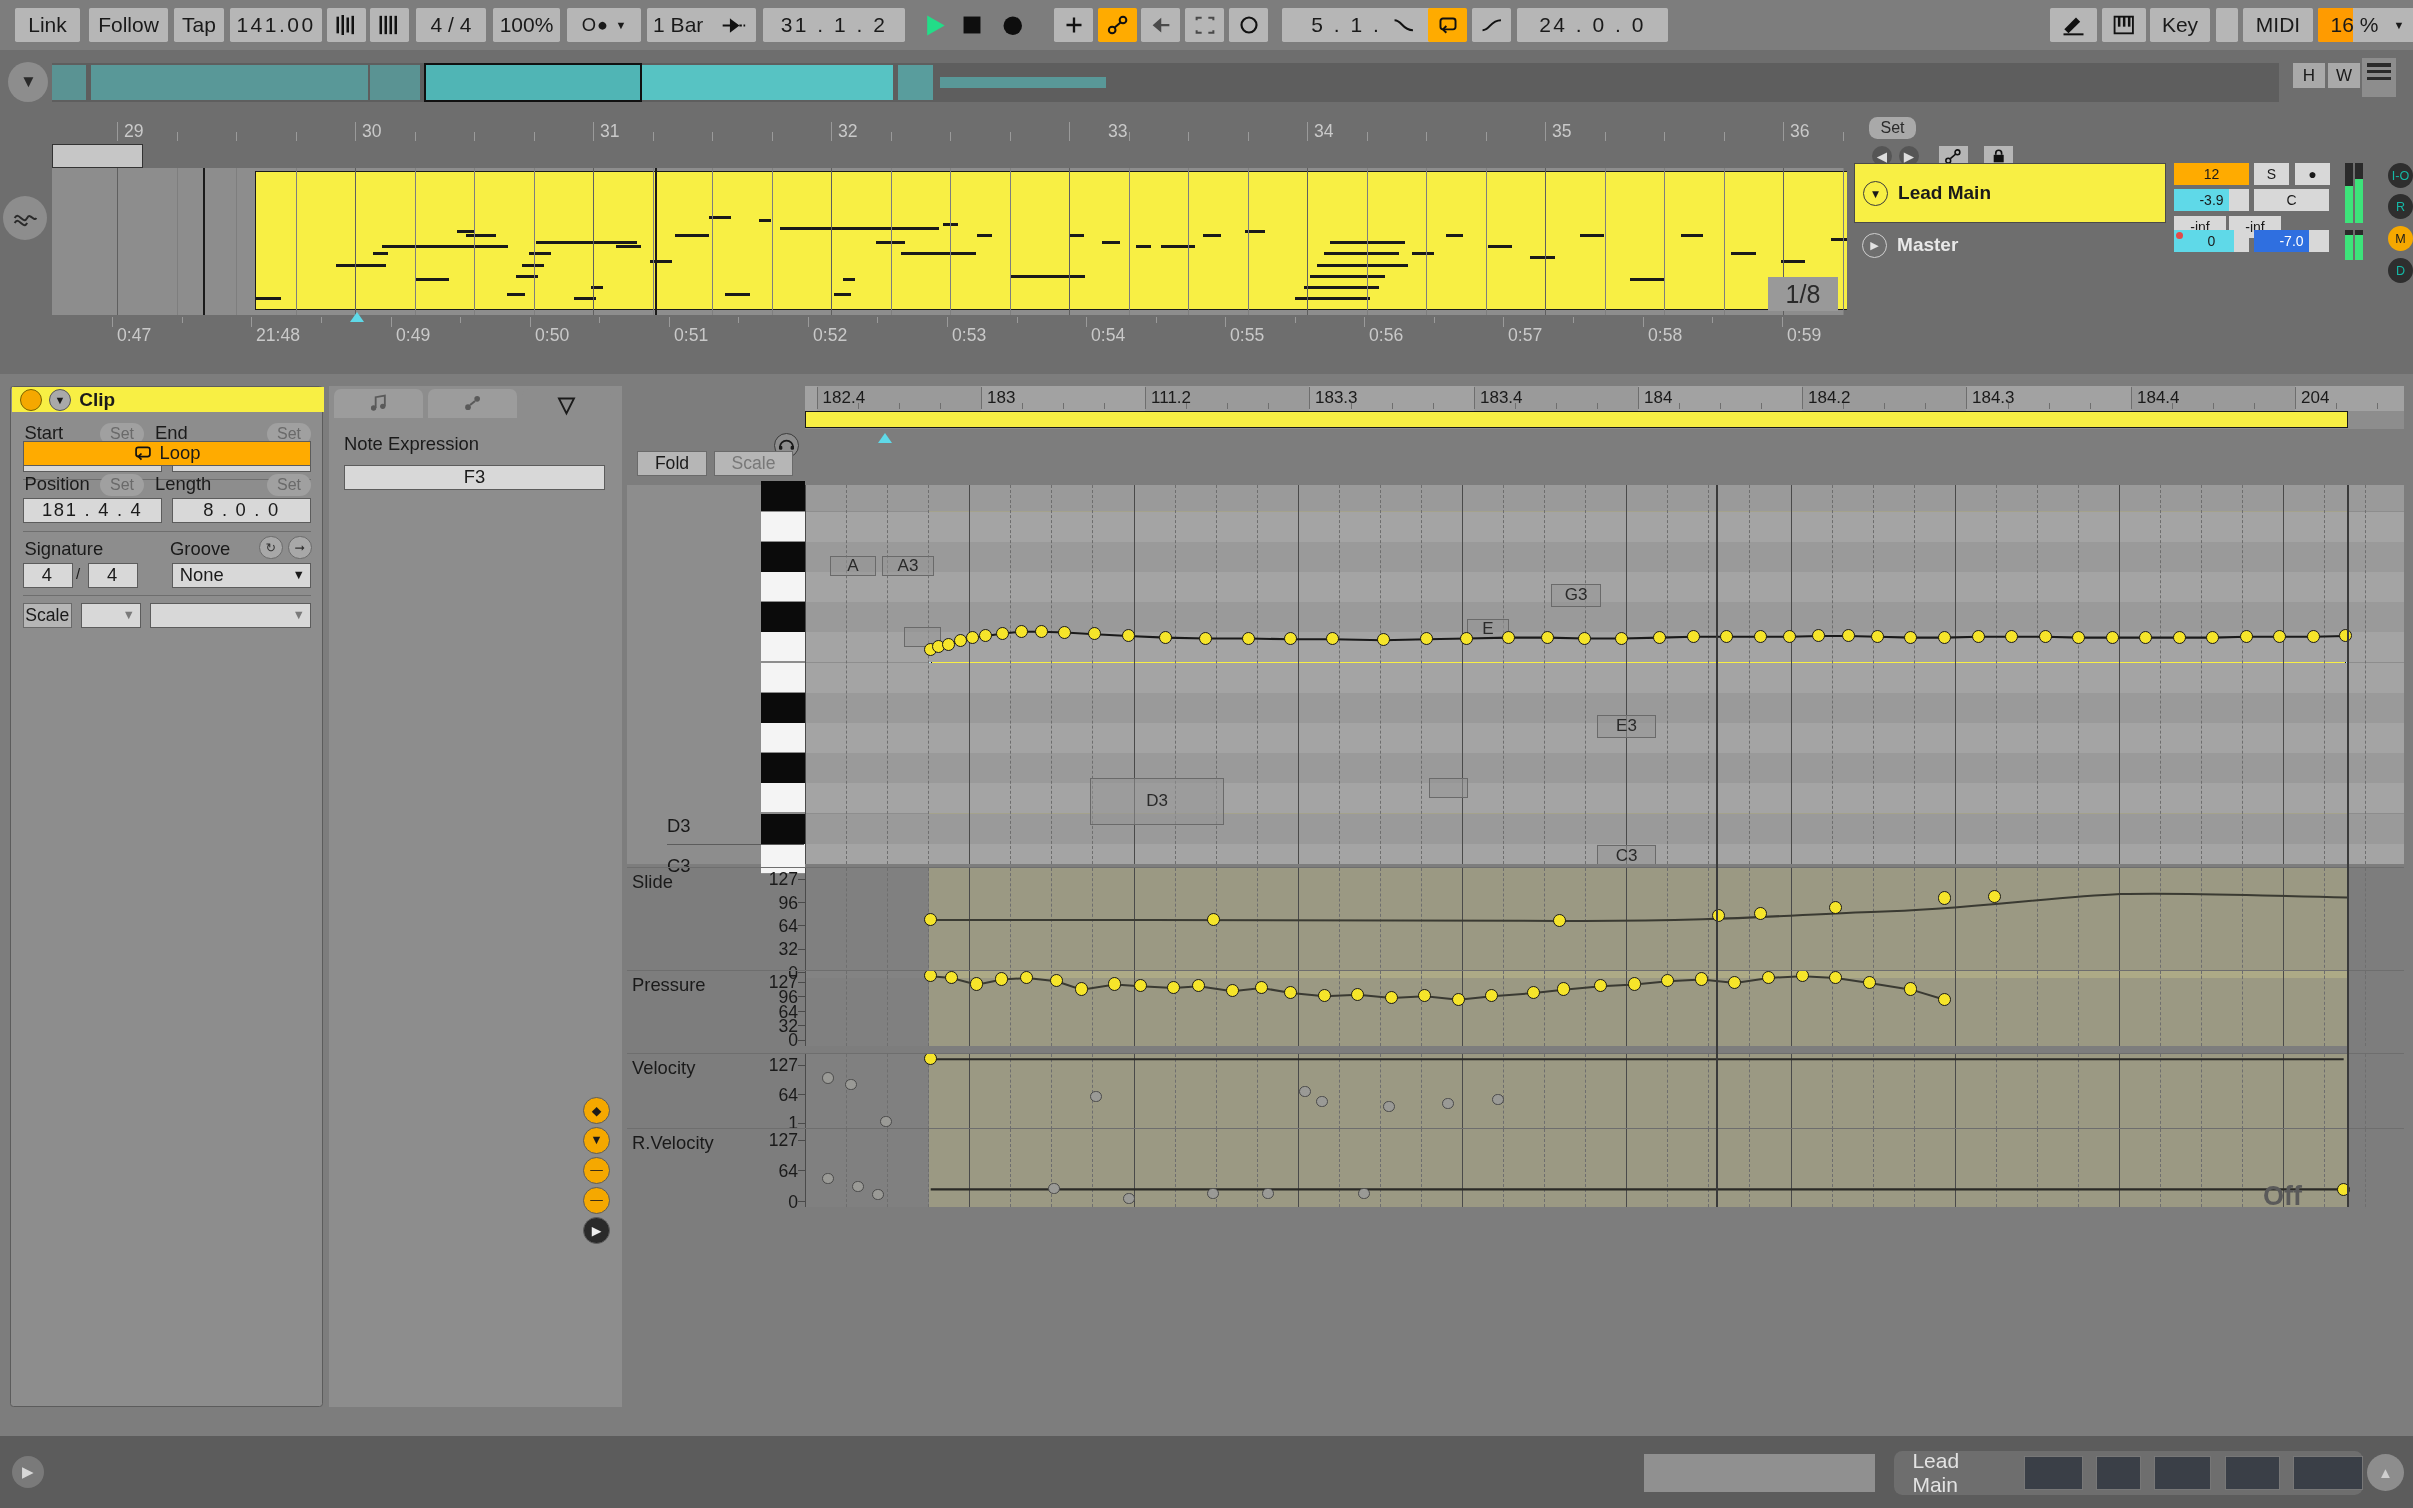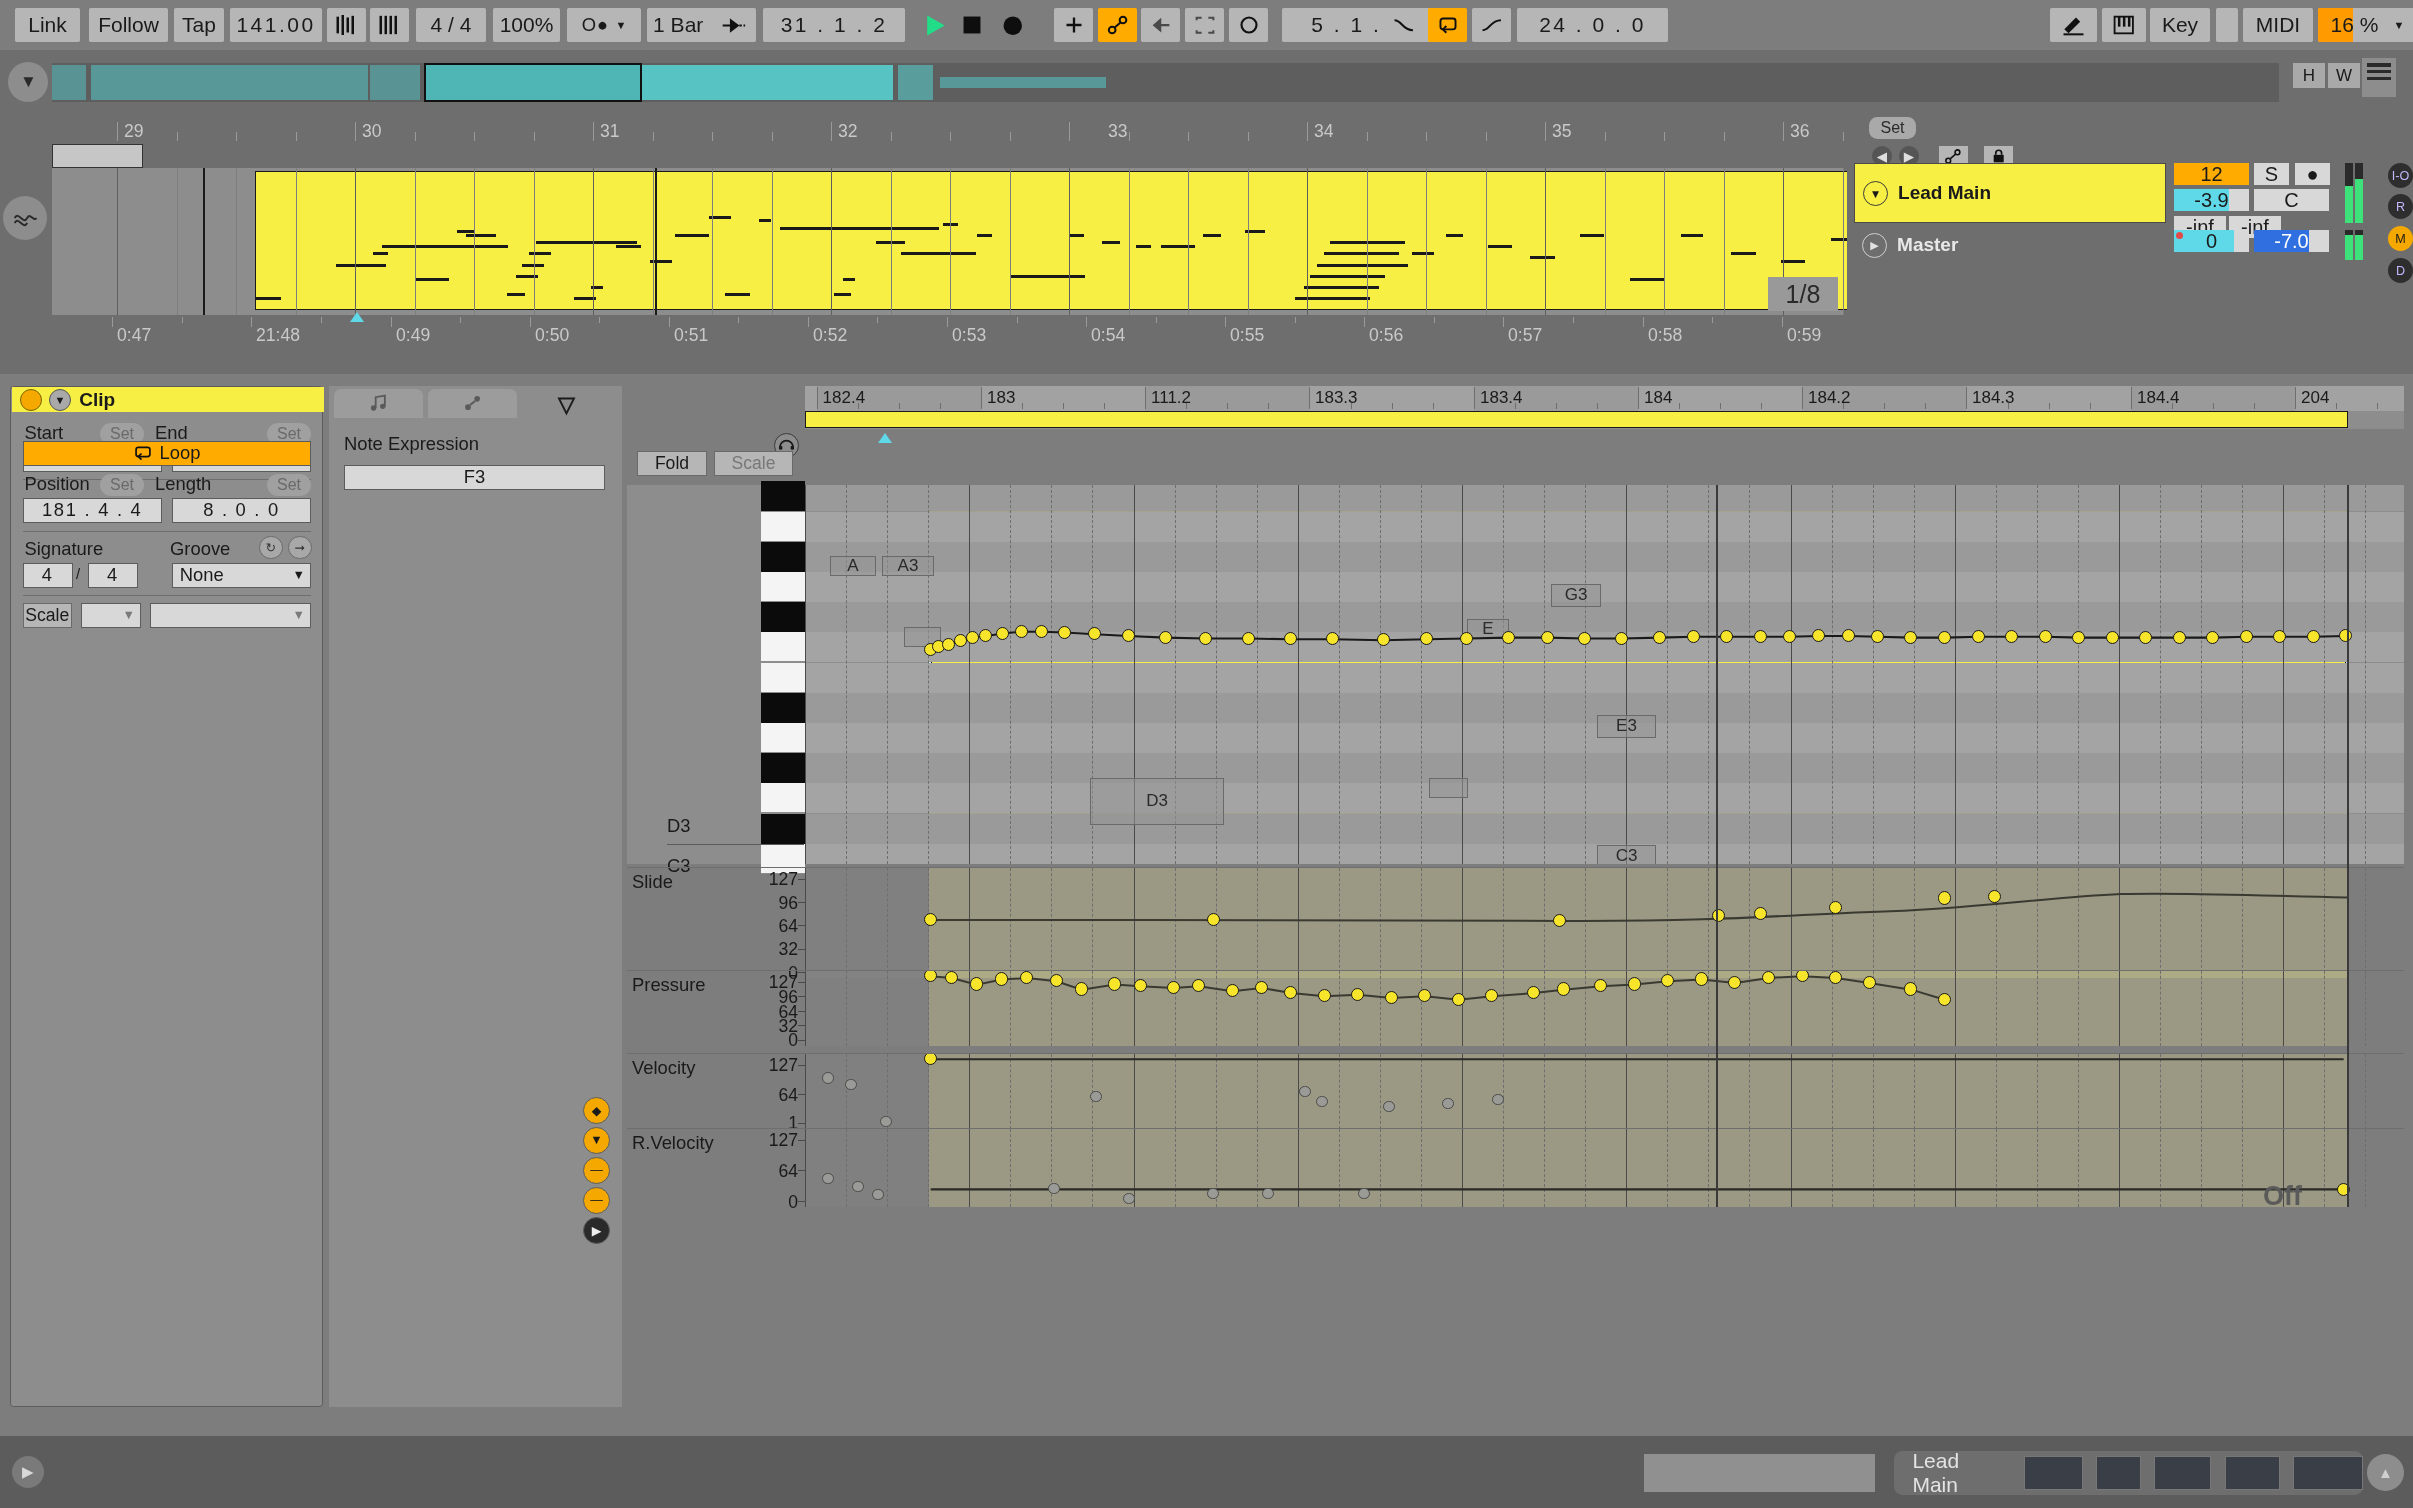--- a/index.html
+++ b/index.html
@@ -46,25 +46,25 @@
   .set-pill{ position:absolute; background:#a9a9a9; color:#2a2a2a; border-radius:8.4px; font-size:16px;
     display:flex; align-items:center; justify-content:center; }
   .rnd-btn{ position:absolute; width:20px; height:20px; border-radius:50%; background:#555;
     color:#ddd; font-size:13.4px; display:flex; align-items:center; justify-content:center; }
   .sq-btn{ position:absolute; width:28.5px; height:20px; background:#b6b6b6; display:flex;
     align-items:center; justify-content:center; font-size:13.4px; color:#222; }
   #trk-lead{ position:absolute; left:6.7px; top:49px; width:312px; height:60px; background:#f8ef44;
     border:0.8px solid #4a4a4a; display:flex; align-items:center; }
   #trk-master{ position:absolute; left:6.7px; top:116px; width:312px; height:30px; background:#6e6e6e;
     display:flex; align-items:center; }
-  .mx{ position:absolute; font-size:20px; color:#1a1a1a; display:flex; align-items:center;
+  .mx{ position:absolute; font-size:14px; color:#1a1a1a; display:flex; align-items:center;
     justify-content:center; }
   .mx-grey{ background:#d8d8d8; }
   .rail-btn{ position:absolute; left:541px; width:25px; height:25px; border-radius:50%;
-    background:#2e2e2e; color:#c4b5fd; font-size:12.6px; display:flex; align-items:center;
+    background:#2e2e2e; color:#14b8a6; font-size:12.6px; display:flex; align-items:center;
     justify-content:center; }
   .meter{ position:absolute; width:8.4px; background:#2a2a2a; }
   .meter > i{ position:absolute; bottom:0; left:0; width:8.4px; background:#3de37a; }
 
   
   #detail{ position:absolute; left:0; top:374px; width:2413px; height:1063px; background:#7d7d7d; }
 
   
   #clipbox{ position:absolute; left:10px; top:11.7px; width:313px; height:1021px; background:#8d8d8d;
     border:0.8px solid #5c5c5c; border-radius:3.4px; }

